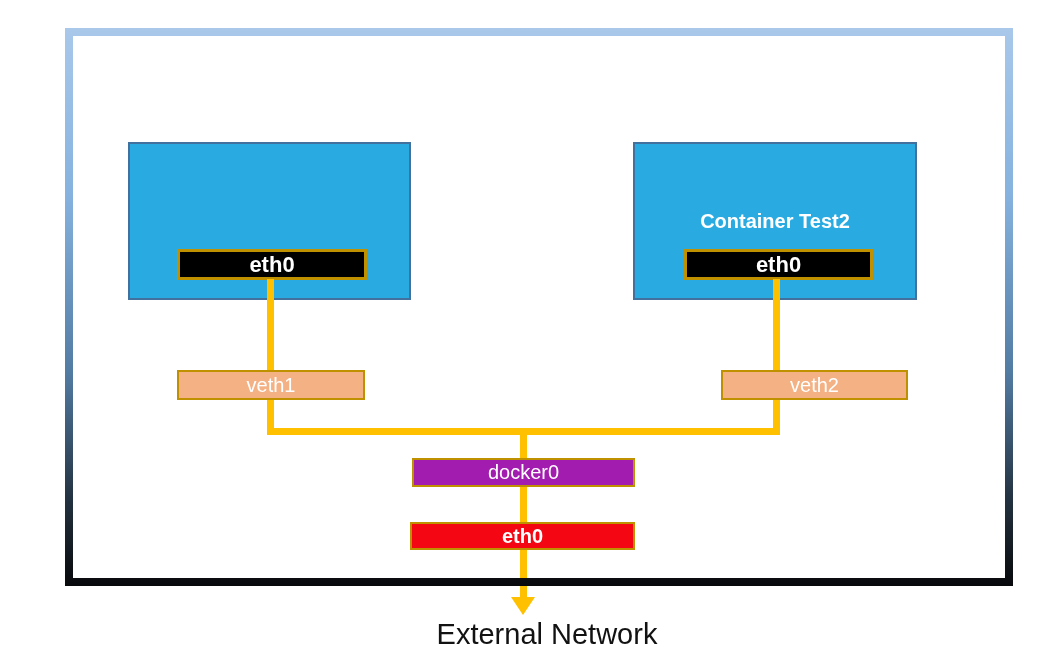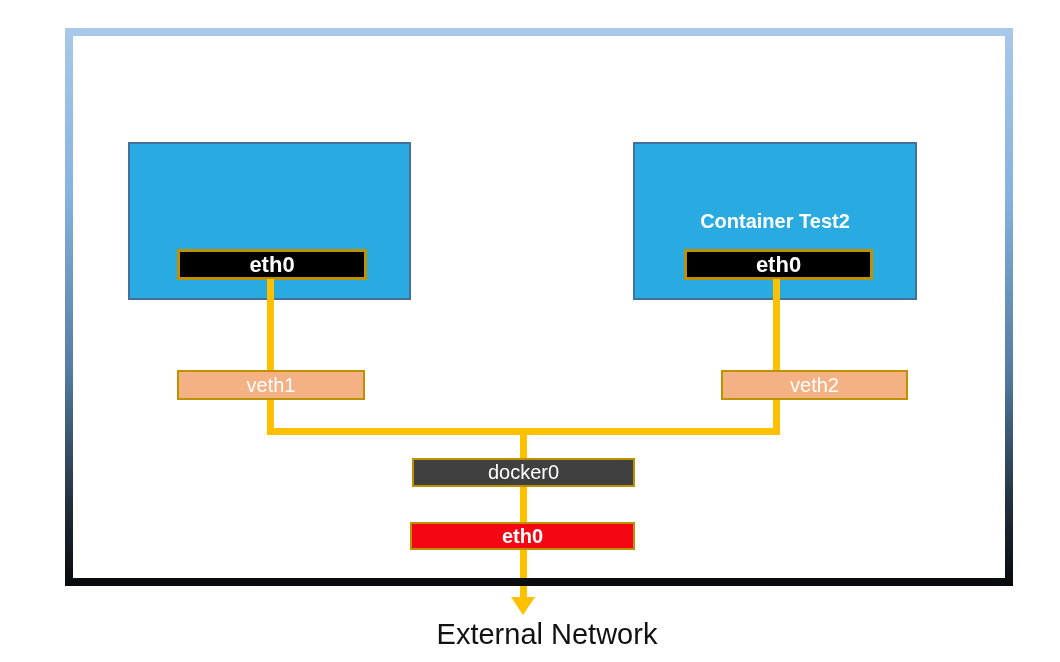--- a/index.html
+++ b/index.html
@@ -44,21 +44,21 @@
     color:#ffffff;font-weight:bold;font-size:22px;
   }
   
   .chip{
     position:absolute;box-sizing:border-box;
     display:flex;align-items:center;justify-content:center;
     color:#ffffff;font-size:20px;z-index:3;
     border:2px solid #BF9000;
   }
   .veth{background:#F4B183;}
-  .bridge{background:#404040;text-align:center;}
+  .bridge{background:#a21caf;text-align:center;}
   .red-iface{background:#F40612;font-weight:bold;}
   
   .conn{position:absolute;background:#FFC000;z-index:2;}
   .arrow-head{
     position:absolute;left:511px;top:597px;width:0;height:0;
     border-left:12px solid transparent;border-right:12px solid transparent;
     border-top:18px solid #FFC000;z-index:3;
   }
   .external-label{
     position:absolute;left:397px;top:618px;width:300px;

